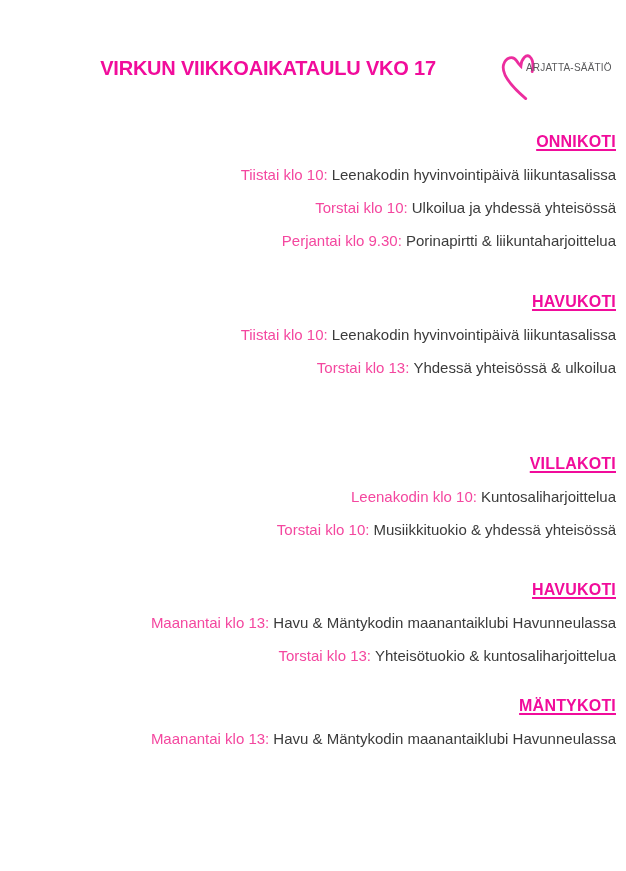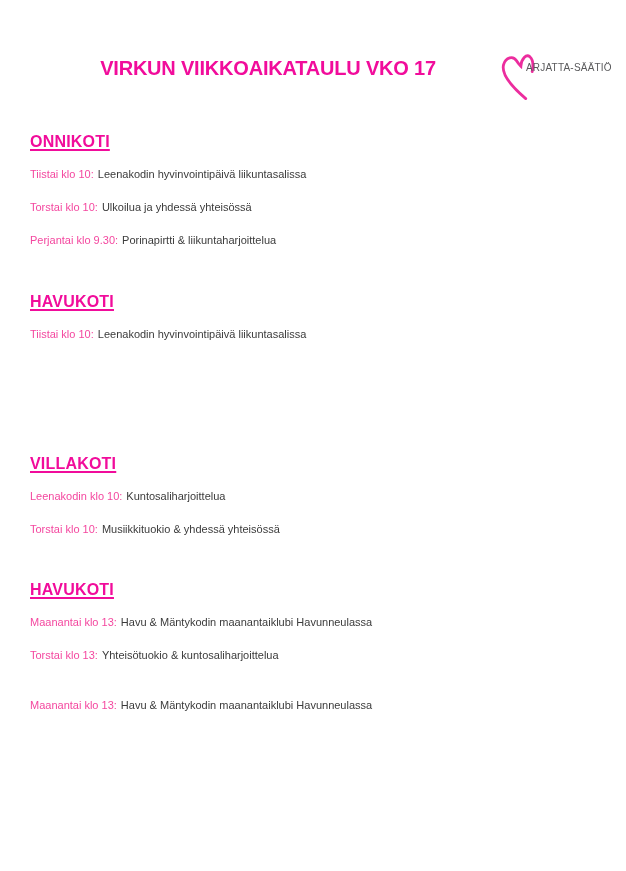--- a/index.html
+++ b/index.html
@@ -34,40 +34,40 @@
   .logo svg { position: absolute; left: 0; top: 0; }
   .logo-text {
     position: absolute;
     left: 30px;
     top: 12px;
     font-size: 10px;
     letter-spacing: 0.2px;
     color: #59595B;
     white-space: nowrap;
   }
-  .group { position: absolute; left: 30px; right: 10px; }
+  .group { position: absolute; left: 30px; right: 10px; text-align: right; }
   .g1 { top: 125px; }
   .g2 { top: 285px; }
   .g3 { top: 447px; }
   .g4 { top: 573px; }
   .g5 { top: 689px; }
   .group-title {
     margin: 0;
     font-size: 16px;
     line-height: 33px;
     font-weight: 700;
     color: #F10C9B;
     text-decoration: underline;
     text-decoration-thickness: 2px;
     text-underline-offset: 2px;
     letter-spacing: 0.2px;
   }
   .entry {
     margin: 0;
-    font-size: 11px;
+    font-size: 15px;
     line-height: 33px;
     color: #3B3B3B;
     white-space: nowrap;
   }
   .entry .time { color: #F4479F; margin-right: 4px; }
 </style>
 </head>
 <body>
 
 <div class="page">
@@ -92,20 +92,23 @@
     <p class="entry">
       <span class="time">Perjantai klo 9.30:</span><span class="activity">Porinapirtti &amp; liikuntaharjoittelua</span>
     </p>
   </section>
 
   <section class="group g2">
     <h2 class="group-title">HAVUKOTI</h2>
     <p class="entry">
       <span class="time">Tiistai klo 10:</span><span class="activity">Leenakodin hyvinvointipäivä liikuntasalissa</span>
     </p>
+    <p class="entry">
+      <span class="time">Torstai klo 13:</span><span class="activity">Yhdessä yhteisössä &amp; ulkoilua</span>
+    </p>
   </section>
 
   <section class="group g3">
     <h2 class="group-title">VILLAKOTI</h2>
     <p class="entry">
       <span class="time">Leenakodin klo 10:</span><span class="activity">Kuntosaliharjoittelua</span>
     </p>
     <p class="entry">
       <span class="time">Torstai klo 10:</span><span class="activity">Musiikkituokio &amp; yhdessä yhteisössä</span>
     </p>
@@ -115,18 +118,19 @@
     <h2 class="group-title">HAVUKOTI</h2>
     <p class="entry">
       <span class="time">Maanantai klo 13:</span><span class="activity">Havu &amp; Mäntykodin maanantaiklubi Havunneulassa</span>
     </p>
     <p class="entry">
       <span class="time">Torstai klo 13:</span><span class="activity">Yhteisötuokio &amp; kuntosaliharjoittelua</span>
     </p>
   </section>
 
   <section class="group g5">
+    <h2 class="group-title">MÄNTYKOTI</h2>
     <p class="entry">
       <span class="time">Maanantai klo 13:</span><span class="activity">Havu &amp; Mäntykodin maanantaiklubi Havunneulassa</span>
     </p>
   </section>
 
 </div>
 
 </body></html>

